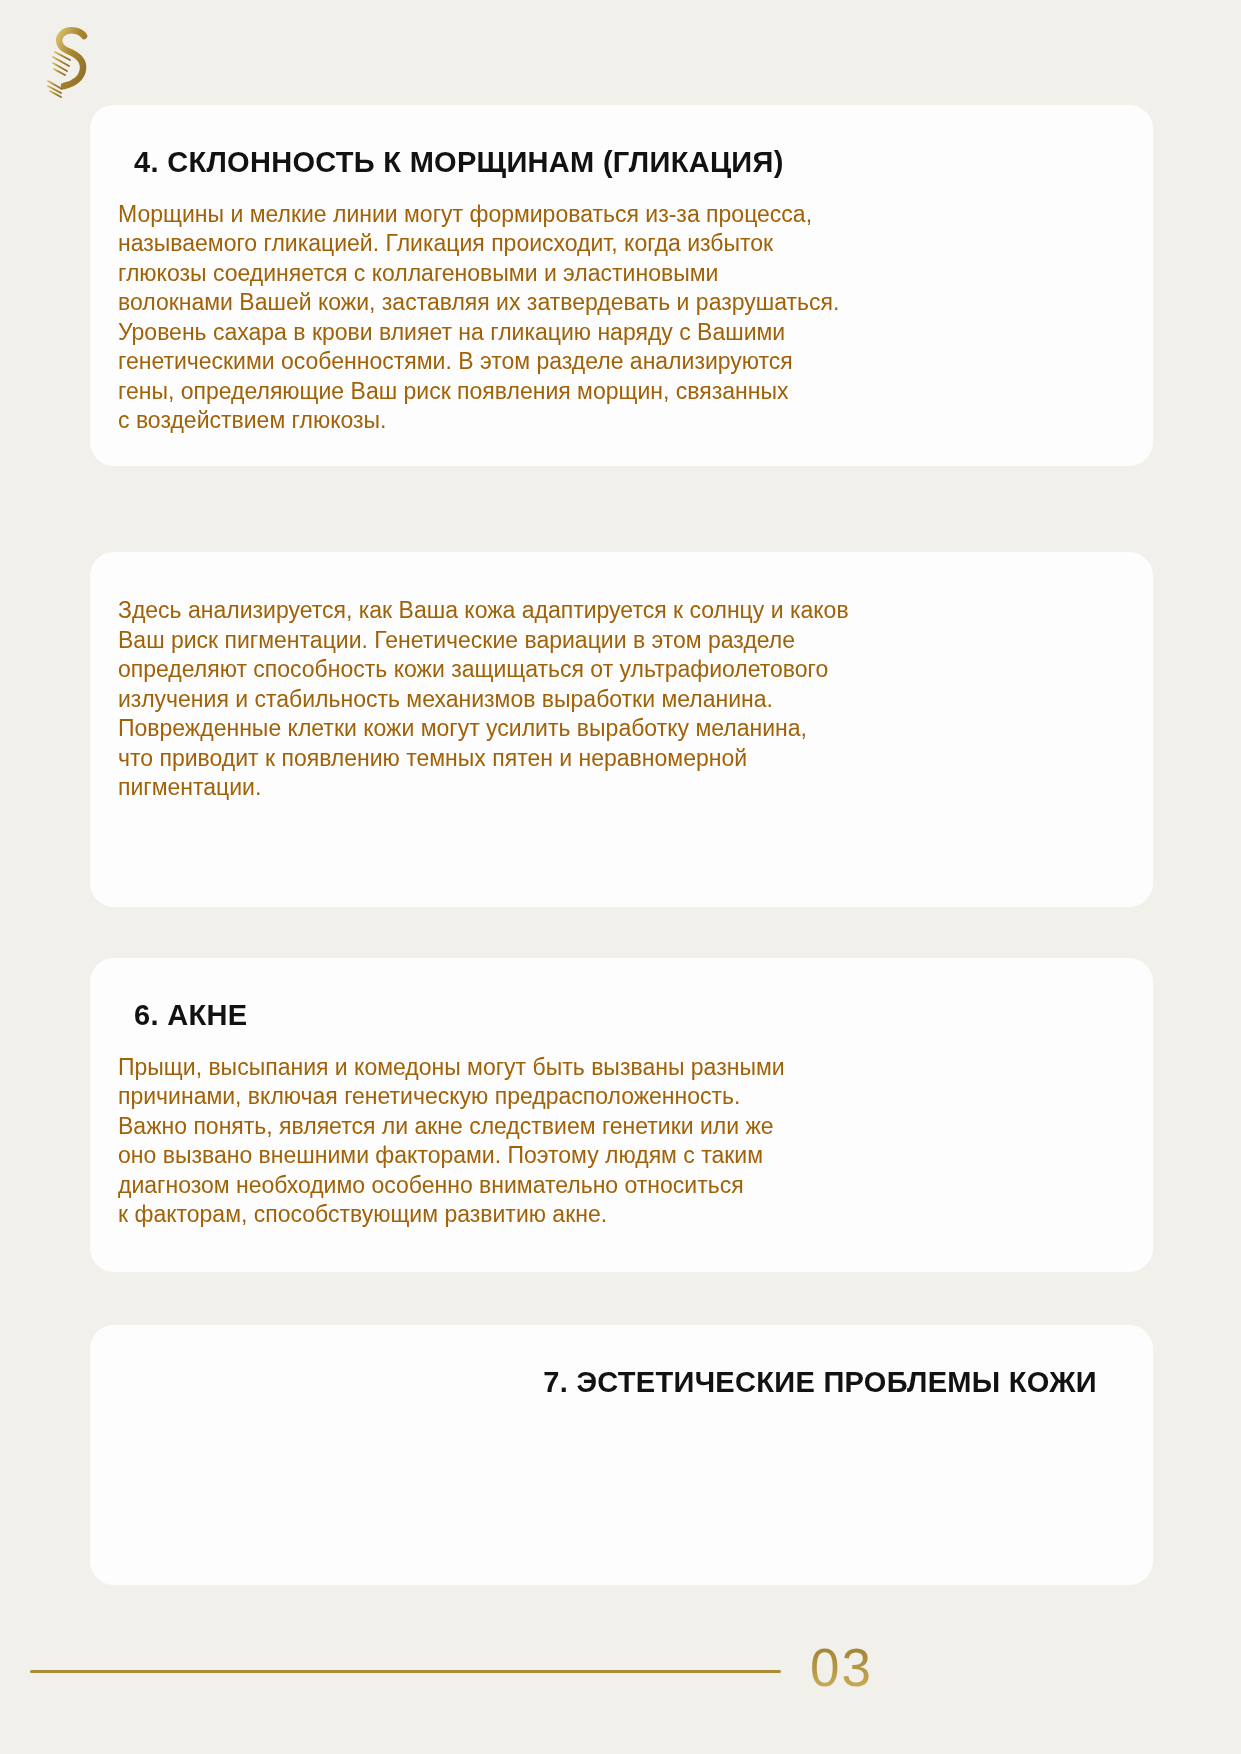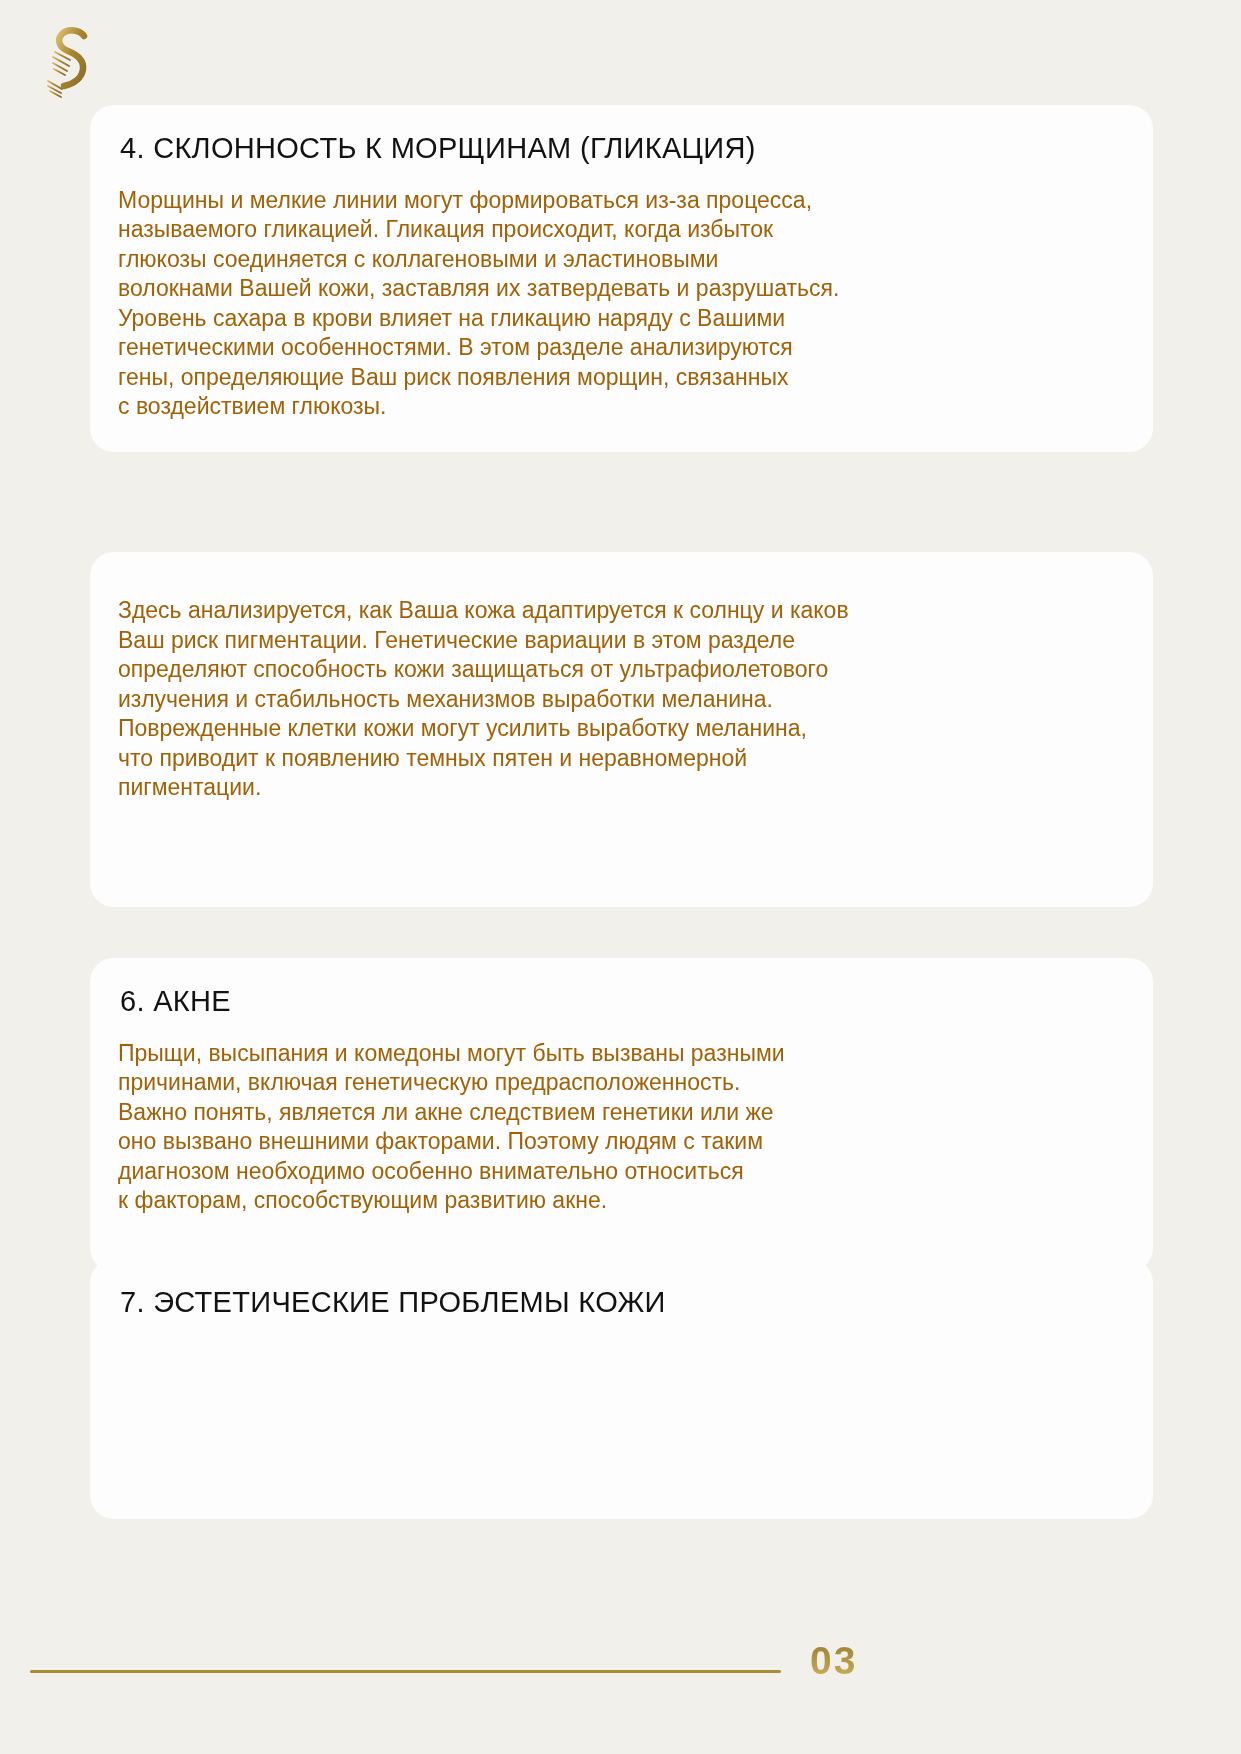--- a/index.html
+++ b/index.html
@@ -30,26 +30,26 @@
     left: 90px;
     width: 1063px;
     box-sizing: border-box;
     background: #fdfdfd;
     border-radius: 24px;
     padding: 24px 40px 30px 28px;
   }
   .card-1 { top: 105px;  min-height: 338px; }
   .card-2 { top: 552px;  min-height: 355px; }
   .card-3 { top: 958px;  min-height: 314px; }
-  .card-4 { top: 1259px; min-height: 260px; }
+  .card-4 { top: 1325px; min-height: 260px; text-align: right; }
   .card-title {
-    margin: 2px;
+    margin: 16px;
     font-size: 29px;
     line-height: 1.2;
-    font-weight: 400;
+    font-weight: 700;
     letter-spacing: 0.3px;
     color: #121212;
   }
   .card-body {
     margin: 20px 0 0 0;
     font-size: 23px;
     line-height: 29.5px;
     font-weight: 400;
     color: #a16207;
     white-space: pre-line;
@@ -60,23 +60,23 @@
     top: 1670px;
     width: 751px;
     height: 3px;
     background: #ad8c39;
     border-radius: 2px;
   }
   .page-number {
     position: absolute;
     left: 810px;
     top: 1641px;
-    font-size: 39px;
+    font-size: 53px;
     line-height: 1;
-    font-weight: 700;
+    font-weight: 400;
     letter-spacing: 2px;
     color: #b295444;
     background: linear-gradient(180deg, #9c7f35 0%, #b79844 55%, #cdb160 100%);
     -webkit-background-clip: text;
     background-clip: text;
     -webkit-text-fill-color: transparent;
   }
 </style>
 </head>
 <body>

